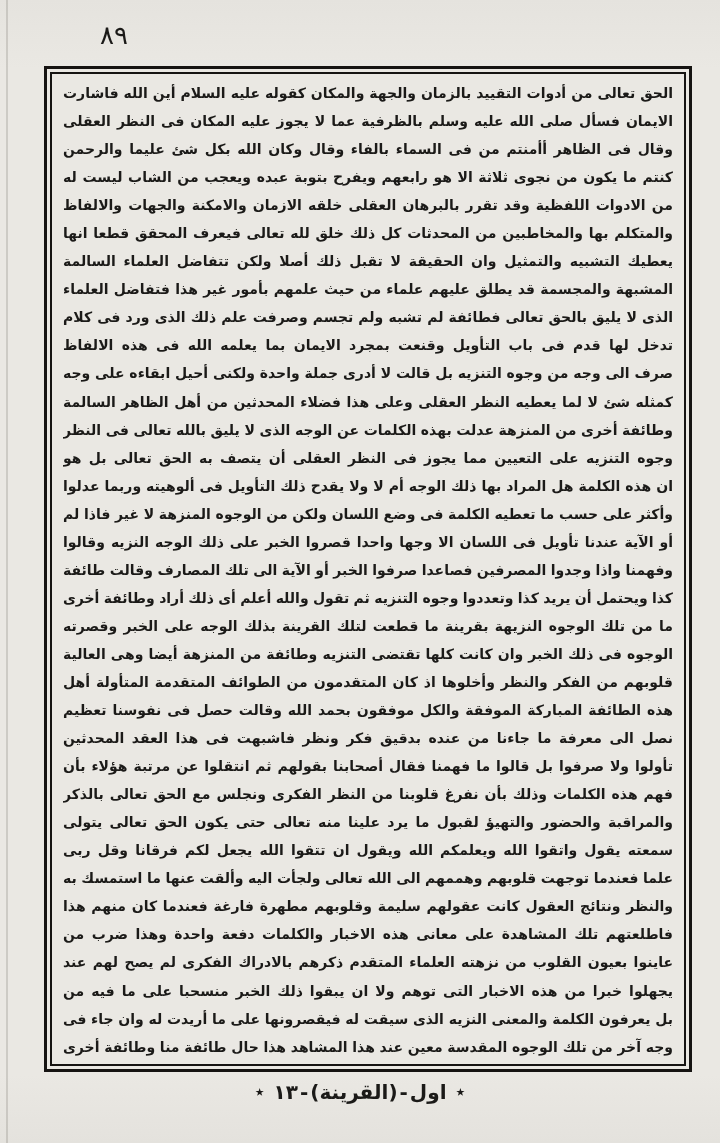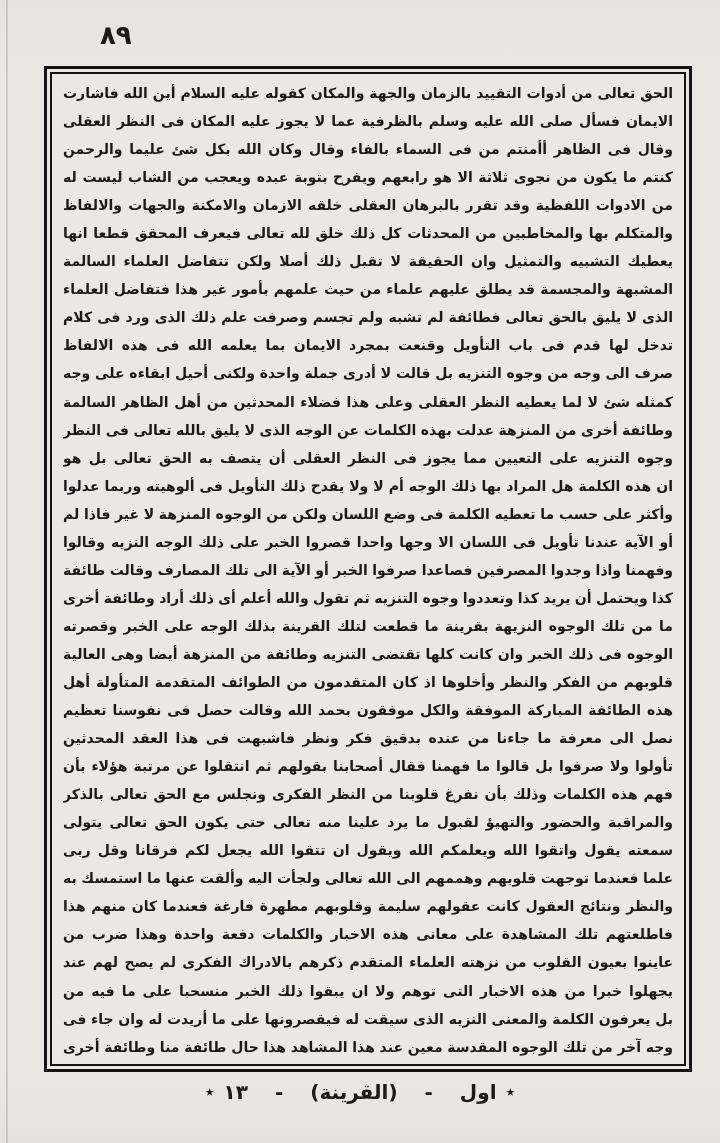--- a/index.html
+++ b/index.html
@@ -15,21 +15,21 @@
     font-family:"DejaVu Sans", sans-serif;
     color:var(--ink);
     position:relative;
   }
   .scan-edge{
     position:absolute;left:6px;top:0;width:2px;height:100%;
     background:rgba(120,115,108,.25);
   }
   .page-number{
     position:absolute;top:20px;left:100px;
-    font-size:26px;font-weight:bold;letter-spacing:2px;
+    font-size:26px;font-weight:normal;letter-spacing:2px;
     color:var(--ink);
   }
   .frame{
     position:absolute;left:44px;top:66px;width:648px;height:1006px;
     border:3px solid var(--border);
     padding:3px;
     background:transparent;
   }
   .frame-inner{
     border:2px solid var(--border);
@@ -110,21 +110,21 @@
           <div class="line">عاينوا بعيون القلوب من نزهته العلماء المتقدم ذكرهم بالادراك الفكرى لم يصح لهم عند هذا الكشف والمعاينة أن</div>
           <div class="line">يجهلوا خبرا من هذه الاخبار التى توهم ولا ان يبقوا ذلك الخبر منسحبا على ما فيه من الاحتمالات النزيهة من غير تعيين</div>
           <div class="line">بل يعرفون الكلمة والمعنى النزيه الذى سيقت له فيقصرونها على ما أريدت له وان جاء فى خبر آخر ذلك اللفظ عينه فله</div>
           <div class="line">وجه آخر من تلك الوجوه المقدسة معين عند هذا المشاهد هذا حال طائفة منا وطائفة أخرى منا أيضا ليس لهم هذا التجلى</div>
         </div>
     </div>
   </div>
 
   <div class="footer">
     <span class="fpart ornament">٭</span>
-    <span class="footer-parts" style="display:flex;gap:27px;">
+    <span class="footer-parts" style="display:flex;gap:2px;">
         <span class="fpart">١٣</span>
         <span class="fpart">-</span>
         <span class="fpart">(القرينة)</span>
         <span class="fpart">-</span>
         <span class="fpart">اول</span>
       </span>
     <span class="fpart ornament">٭</span>
   </div>
 
 </div>

